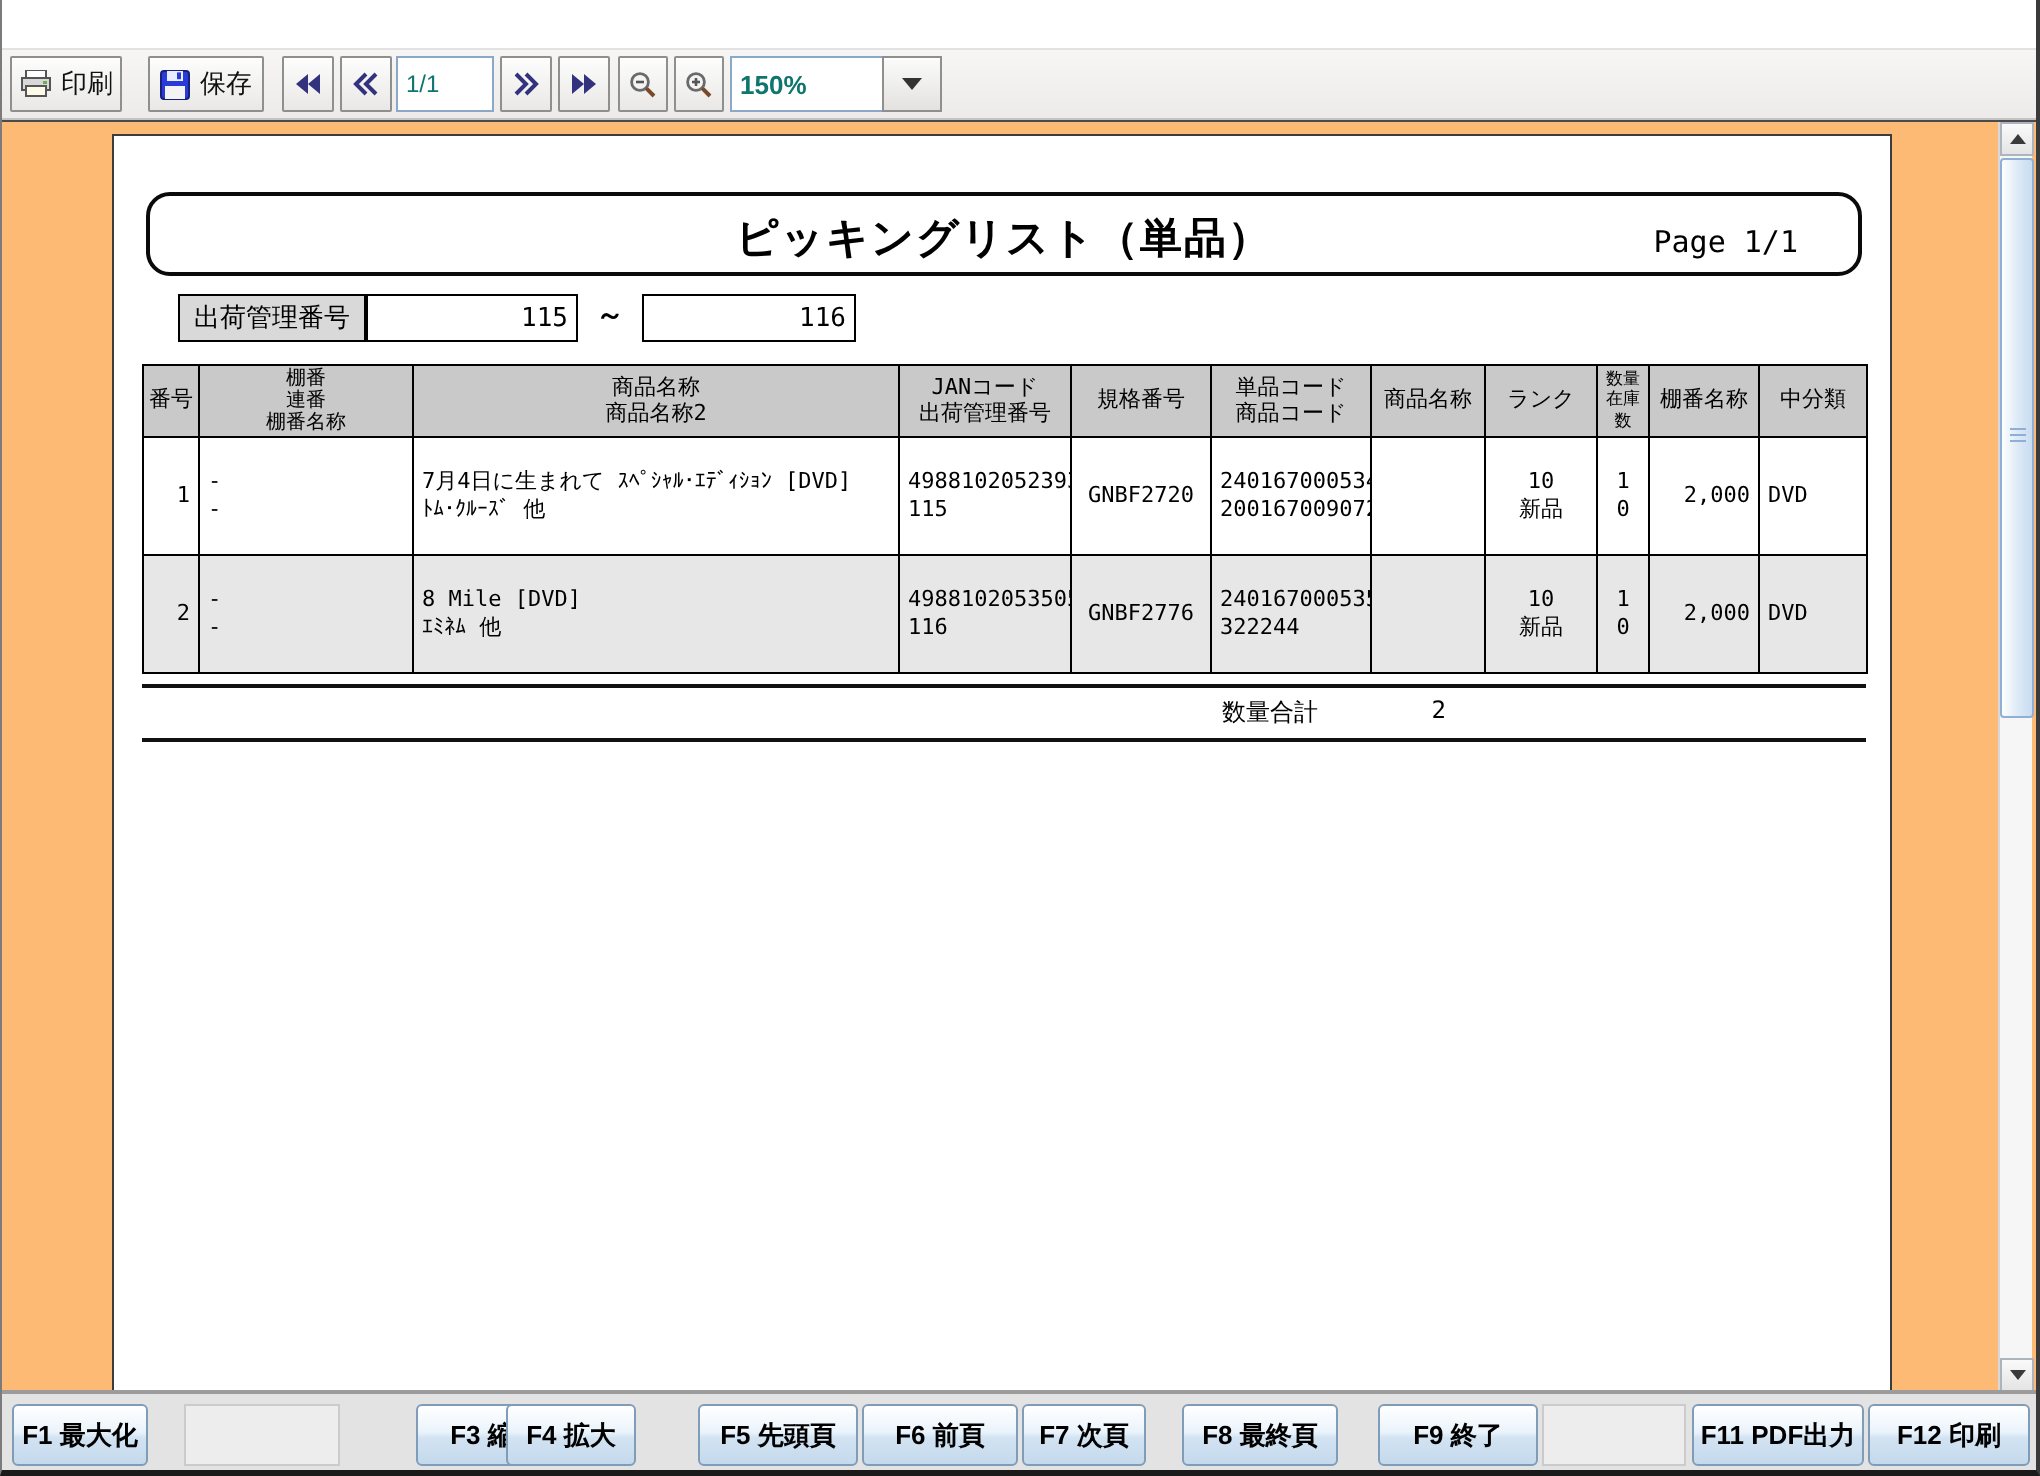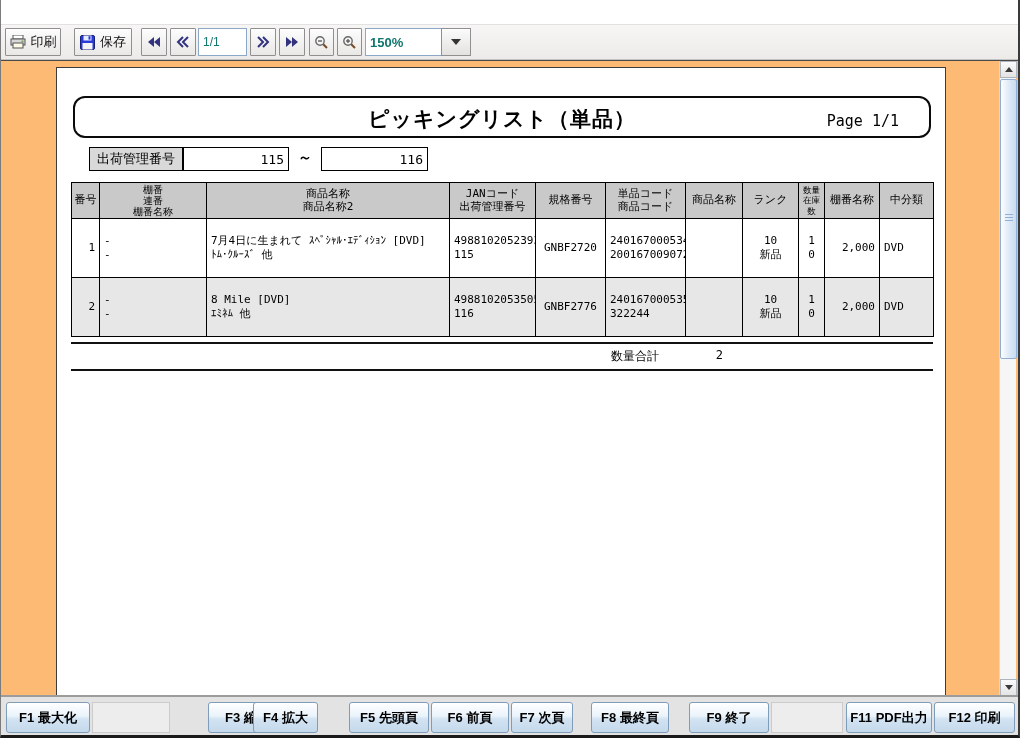--- a/index.html
+++ b/index.html
@@ -292,21 +292,21 @@
       <div class="sb-thumb">
         <span class="sb-grip"></span>
       </div>
       <div class="sb-btn sb-down">
         <span class="sb-tri-down"></span>
       </div>
     </div>
   </div>
 
   <div class="fnbar">
-    <div class="fn-btn" style="left:5px; width:84px;">F1 最大化</div>
+    <div class="fn-btn" style="left:5px; width:68px;">F1 最大化</div>
     <div class="fn-slot" style="left:91px; width:78px;"></div>
     <div class="fn-btn" style="left:171px; width:79px;margin-left:36px;">F3 縮小</div>
     <div class="fn-btn" style="left:252px; width:65px;">F4 拡大</div>
     <div class="fn-btn" style="left:348px; width:80px;">F5 先頭頁</div>
     <div class="fn-btn" style="left:430px; width:78px;">F6 前頁</div>
     <div class="fn-btn" style="left:510px; width:62px;">F7 次頁</div>
     <div class="fn-btn" style="left:590px; width:78px;">F8 最終頁</div>
     <div class="fn-btn" style="left:688px; width:80px;">F9 終了</div>
     <div class="fn-slot" style="left:770px; width:72px;"></div>
     <div class="fn-btn" style="left:845px; width:86px;">F11 PDF出力</div>

